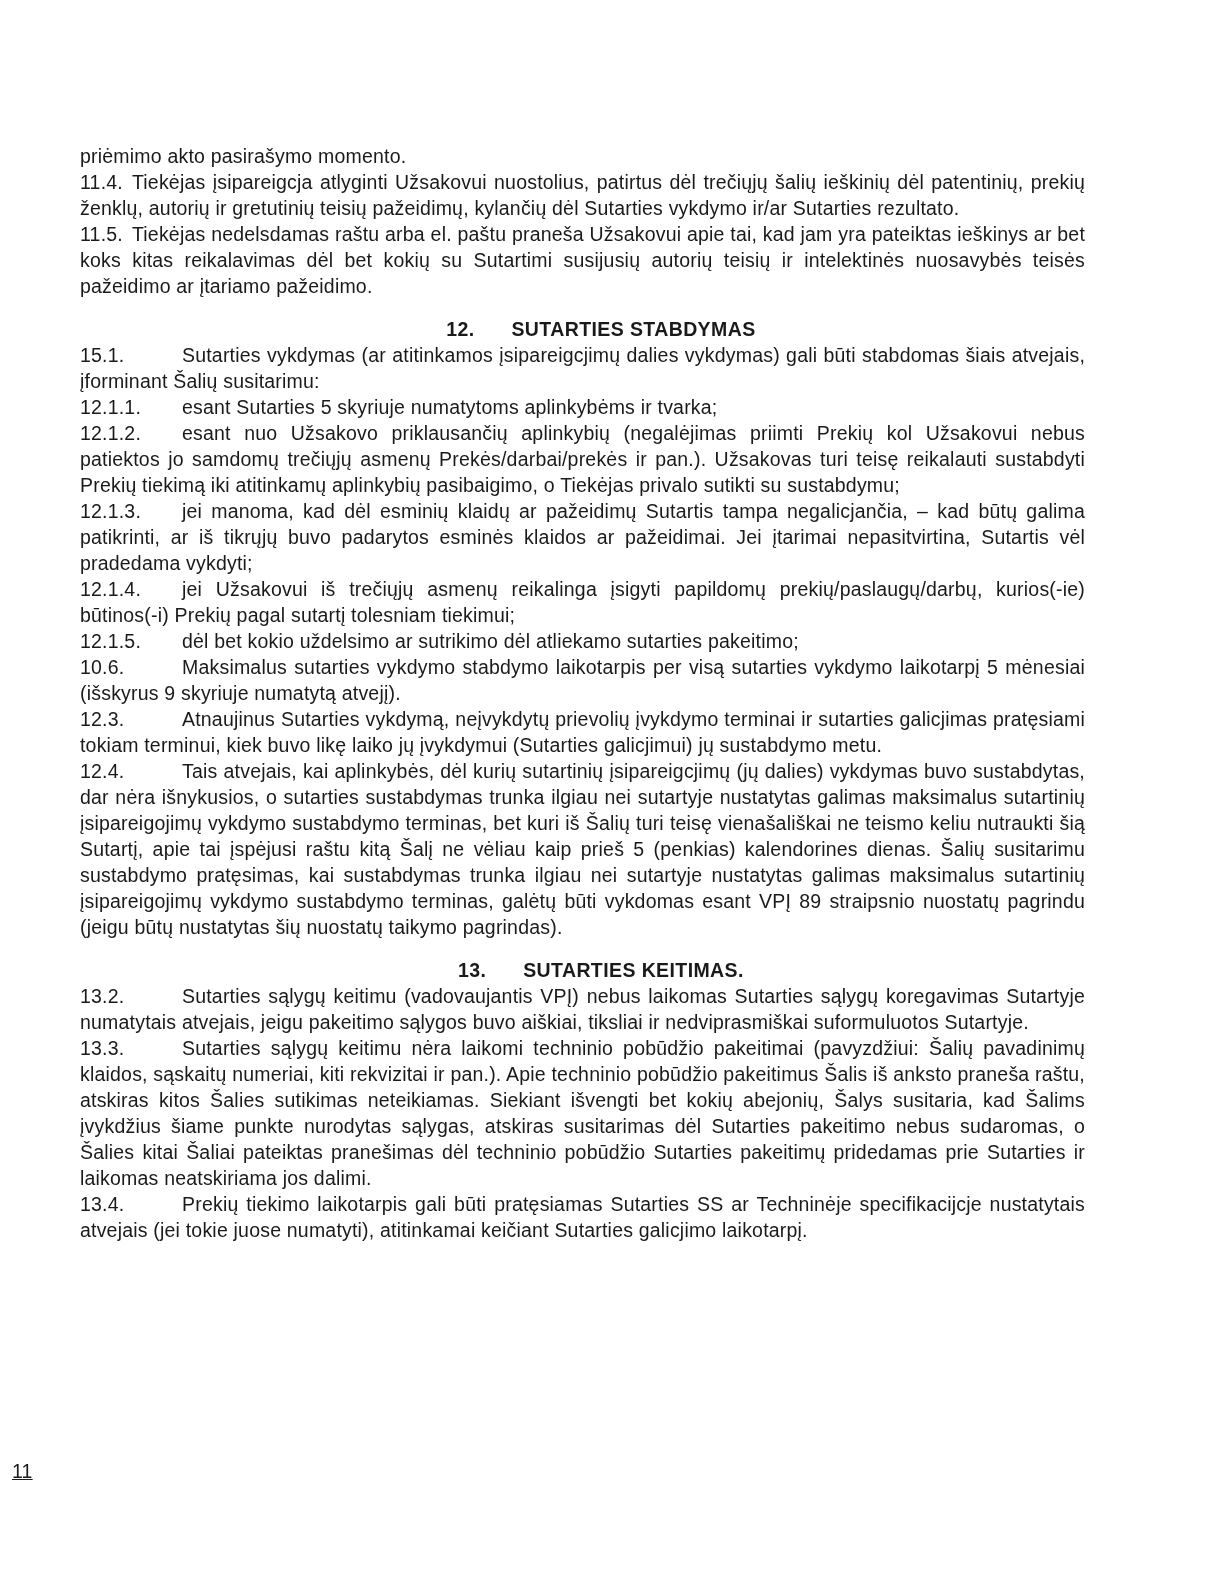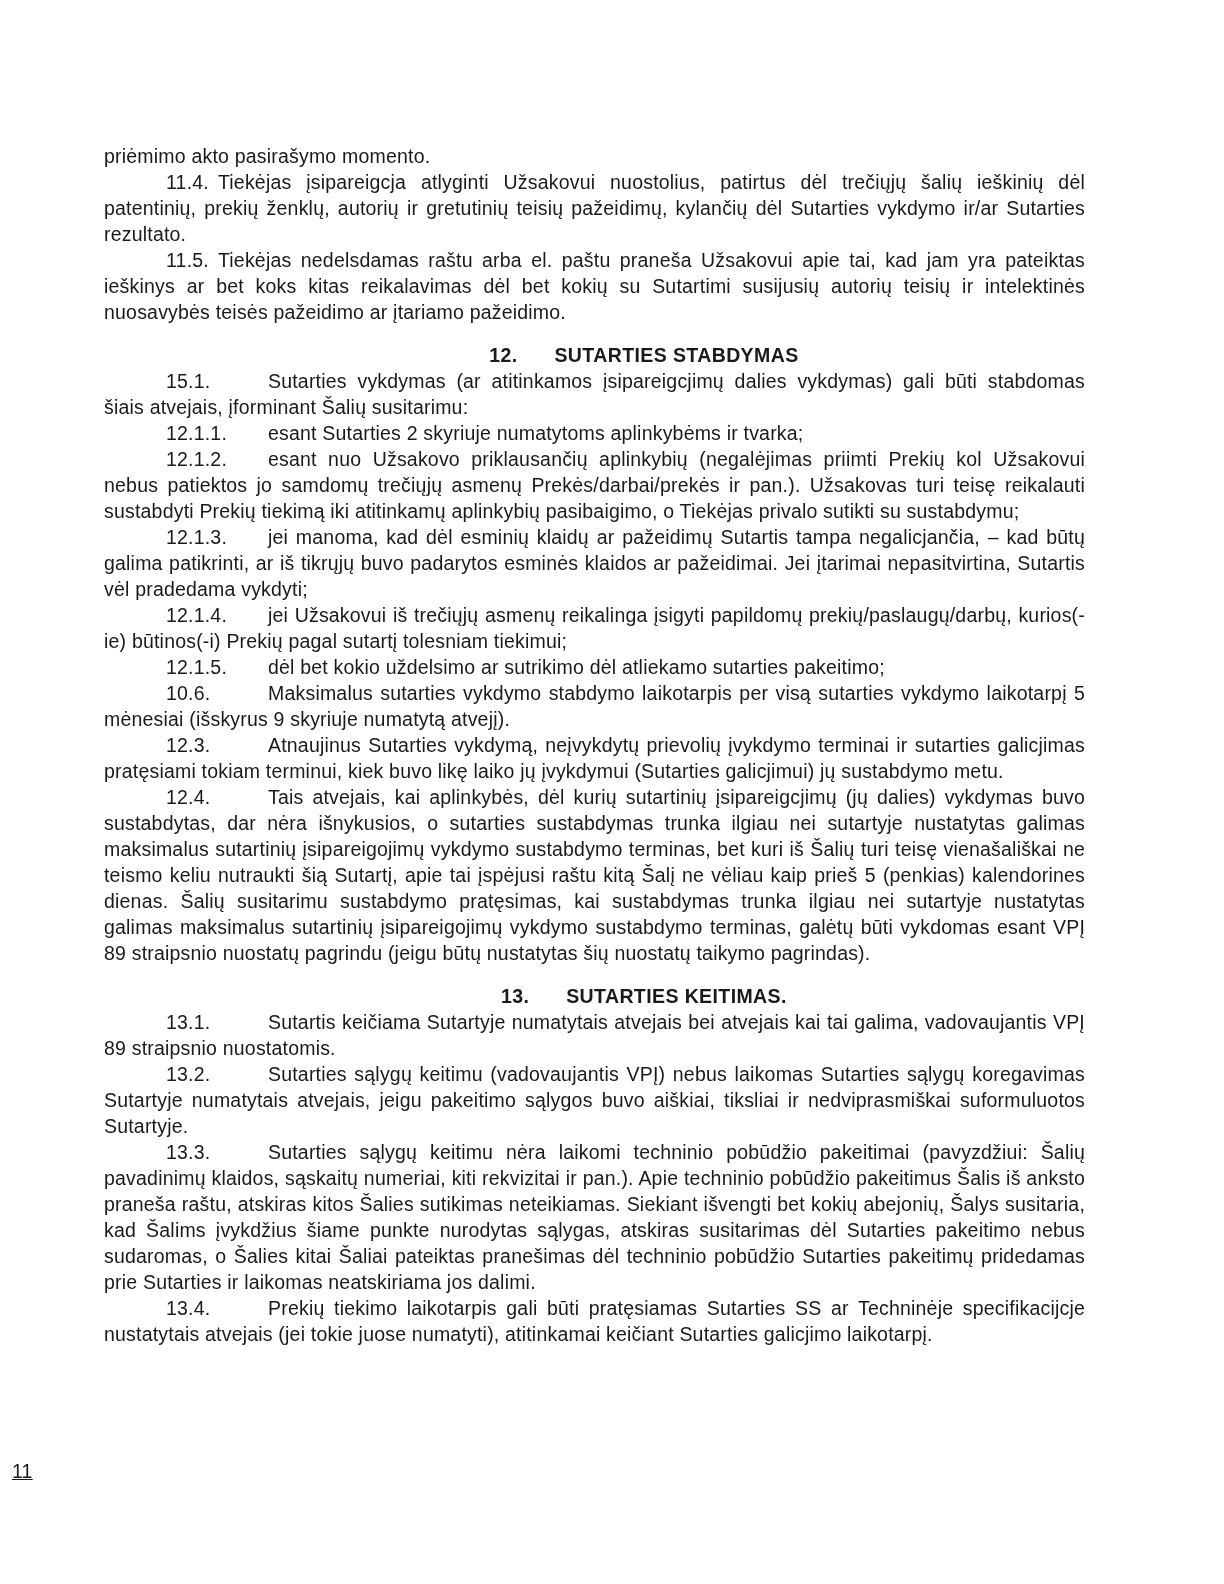--- a/index.html
+++ b/index.html
@@ -13,34 +13,33 @@
     height: 1584px;
     background: #ffffff;
     color: #1a1a1a;
     font-family: "Liberation Sans", sans-serif;
     font-size: 19.5px;
     line-height: 26px;
     letter-spacing: 0.2px;
     overflow: hidden;
   }
   .doc {
-    padding: 143px 139px 0 104px;
+    padding: 143px 139px 0 80px;
     text-align: justify;
   }
   p.para {
     margin: 0;
   }
   p.heading {
     margin: 17px 0 0 0;
     font-weight: 700;
     letter-spacing: 0.4px;
     text-align: center;
   }
   span.num {
-    margin-left: 62px;
   }
   span.num.inline {
     padding-right: 9px;
   }
   span.num.tab {
     display: inline-block;
     width: 102px;
   }
   .page-number {
     position: absolute;
@@ -60,39 +59,38 @@
     <p class="para"><span>priėmimo akto pasirašymo momento.</span></p>
 
     <p class="para"><span class="num inline">11.4.</span><span>Tiekėjas įsipareigcja atlyginti Užsakovui nuostolius, patirtus dėl trečiųjų šalių ieškinių dėl patentinių, prekių ženklų, autorių ir gretutinių teisių pažeidimų, kylančių dėl Sutarties vykdymo ir/ar Sutarties rezultato.</span></p>
 
     <p class="para"><span class="num inline">11.5.</span><span>Tiekėjas nedelsdamas raštu arba el. paštu praneša Užsakovui apie tai, kad jam yra pateiktas ieškinys ar bet koks kitas reikalavimas dėl bet kokių su Sutartimi susijusių autorių teisių ir intelektinės nuosavybės teisės pažeidimo ar įtariamo pažeidimo.</span></p>
 
     <p class="heading"><span class="num tab">12.</span><span>SUTARTIES STABDYMAS</span></p>
 
     <p class="para"><span class="num tab">15.1.</span><span>Sutarties vykdymas (ar atitinkamos įsipareigcjimų dalies vykdymas) gali būti stabdomas šiais atvejais, įforminant Šalių susitarimu:</span></p>
 
-    <p class="para"><span class="num tab">12.1.1.</span><span>esant Sutarties 2 skyriuje  numatytoms aplinkybėms ir tvarka;</span></p>
+    <p class="para"><span class="num tab">12.1.1.</span><span>esant Sutarties 5 skyriuje  numatytoms aplinkybėms ir tvarka;</span></p>
 
     <p class="para"><span class="num tab">12.1.2.</span><span>esant nuo Užsakovo priklausančių aplinkybių (negalėjimas priimti Prekių kol Užsakovui nebus patiektos jo samdomų trečiųjų asmenų Prekės/darbai/prekės ir pan.). Užsakovas turi teisę reikalauti sustabdyti Prekių tiekimą iki atitinkamų aplinkybių pasibaigimo, o Tiekėjas privalo sutikti su sustabdymu;</span></p>
 
     <p class="para"><span class="num tab">12.1.3.</span><span>jei manoma, kad dėl esminių klaidų ar pažeidimų Sutartis tampa negalicjančia, – kad būtų galima patikrinti, ar iš tikrųjų buvo padarytos esminės klaidos ar pažeidimai. Jei įtarimai nepasitvirtina, Sutartis vėl pradedama vykdyti;</span></p>
 
     <p class="para"><span class="num tab">12.1.4.</span><span>jei Užsakovui iš trečiųjų asmenų reikalinga įsigyti papildomų prekių/paslaugų/darbų, kurios(-ie) būtinos(-i) Prekių pagal sutartį tolesniam tiekimui;</span></p>
 
     <p class="para"><span class="num tab">12.1.5.</span><span>dėl bet kokio uždelsimo ar sutrikimo dėl atliekamo sutarties pakeitimo;</span></p>
 
     <p class="para"><span class="num tab">10.6.</span><span>Maksimalus sutarties vykdymo stabdymo laikotarpis per visą sutarties vykdymo laikotarpį 5 mėnesiai (išskyrus 9 skyriuje numatytą atvejį).</span></p>
 
     <p class="para"><span class="num tab">12.3.</span><span>Atnaujinus Sutarties vykdymą, neįvykdytų prievolių įvykdymo terminai ir sutarties galicjimas pratęsiami tokiam terminui, kiek buvo likę laiko jų įvykdymui (Sutarties galicjimui) jų sustabdymo metu.</span></p>
 
     <p class="para"><span class="num tab">12.4.</span><span>Tais atvejais, kai aplinkybės, dėl kurių sutartinių įsipareigcjimų (jų dalies) vykdymas buvo sustabdytas, dar nėra išnykusios, o sutarties sustabdymas trunka ilgiau nei sutartyje nustatytas galimas maksimalus sutartinių įsipareigojimų vykdymo sustabdymo terminas, bet kuri iš Šalių turi teisę vienašališkai ne teismo keliu nutraukti šią Sutartį, apie tai įspėjusi raštu kitą Šalį ne vėliau kaip prieš 5 (penkias) kalendorines dienas. Šalių susitarimu sustabdymo pratęsimas, kai sustabdymas trunka ilgiau nei sutartyje nustatytas galimas maksimalus sutartinių įsipareigojimų vykdymo sustabdymo terminas, galėtų būti vykdomas esant  VPĮ 89 straipsnio nuostatų pagrindu (jeigu būtų nustatytas šių nuostatų taikymo pagrindas).</span></p>
 
     <p class="heading"><span class="num tab">13.</span><span>SUTARTIES KEITIMAS.</span></p>
 
-    <p class="para"><span class="num tab">13.1.</span><span>Sutartis  keičiama Sutartyje numatytais atvejais bei  atvejais kai tai galima, vadovaujantis VPĮ 89 straipsnio nuostatomis.</span></p>
 
     <p class="para"><span class="num tab">13.2.</span><span>Sutarties sąlygų keitimu (vadovaujantis VPĮ) nebus laikomas Sutarties sąlygų koregavimas Sutartyje numatytais atvejais, jeigu pakeitimo sąlygos buvo aiškiai, tiksliai ir nedviprasmiškai suformuluotos Sutartyje.</span></p>
 
     <p class="para"><span class="num tab">13.3.</span><span>Sutarties sąlygų keitimu nėra laikomi techninio pobūdžio pakeitimai (pavyzdžiui: Šalių pavadinimų klaidos, sąskaitų numeriai, kiti rekvizitai ir pan.). Apie techninio pobūdžio pakeitimus Šalis iš anksto praneša raštu, atskiras kitos Šalies sutikimas neteikiamas. Siekiant išvengti bet kokių abejonių, Šalys susitaria, kad Šalims įvykdžius šiame punkte nurodytas sąlygas, atskiras susitarimas dėl Sutarties pakeitimo nebus sudaromas, o Šalies kitai Šaliai pateiktas pranešimas dėl techninio pobūdžio Sutarties pakeitimų pridedamas prie Sutarties ir laikomas neatskiriama jos dalimi.</span></p>
 
     <p class="para"><span class="num tab">13.4.</span><span>Prekių tiekimo laikotarpis gali būti pratęsiamas Sutarties SS ar Techninėje specifikacijcje nustatytais atvejais (jei tokie juose numatyti), atitinkamai keičiant Sutarties galicjimo laikotarpį.</span></p>
 
   </div>
 
   <div class="page-number">11</div>

